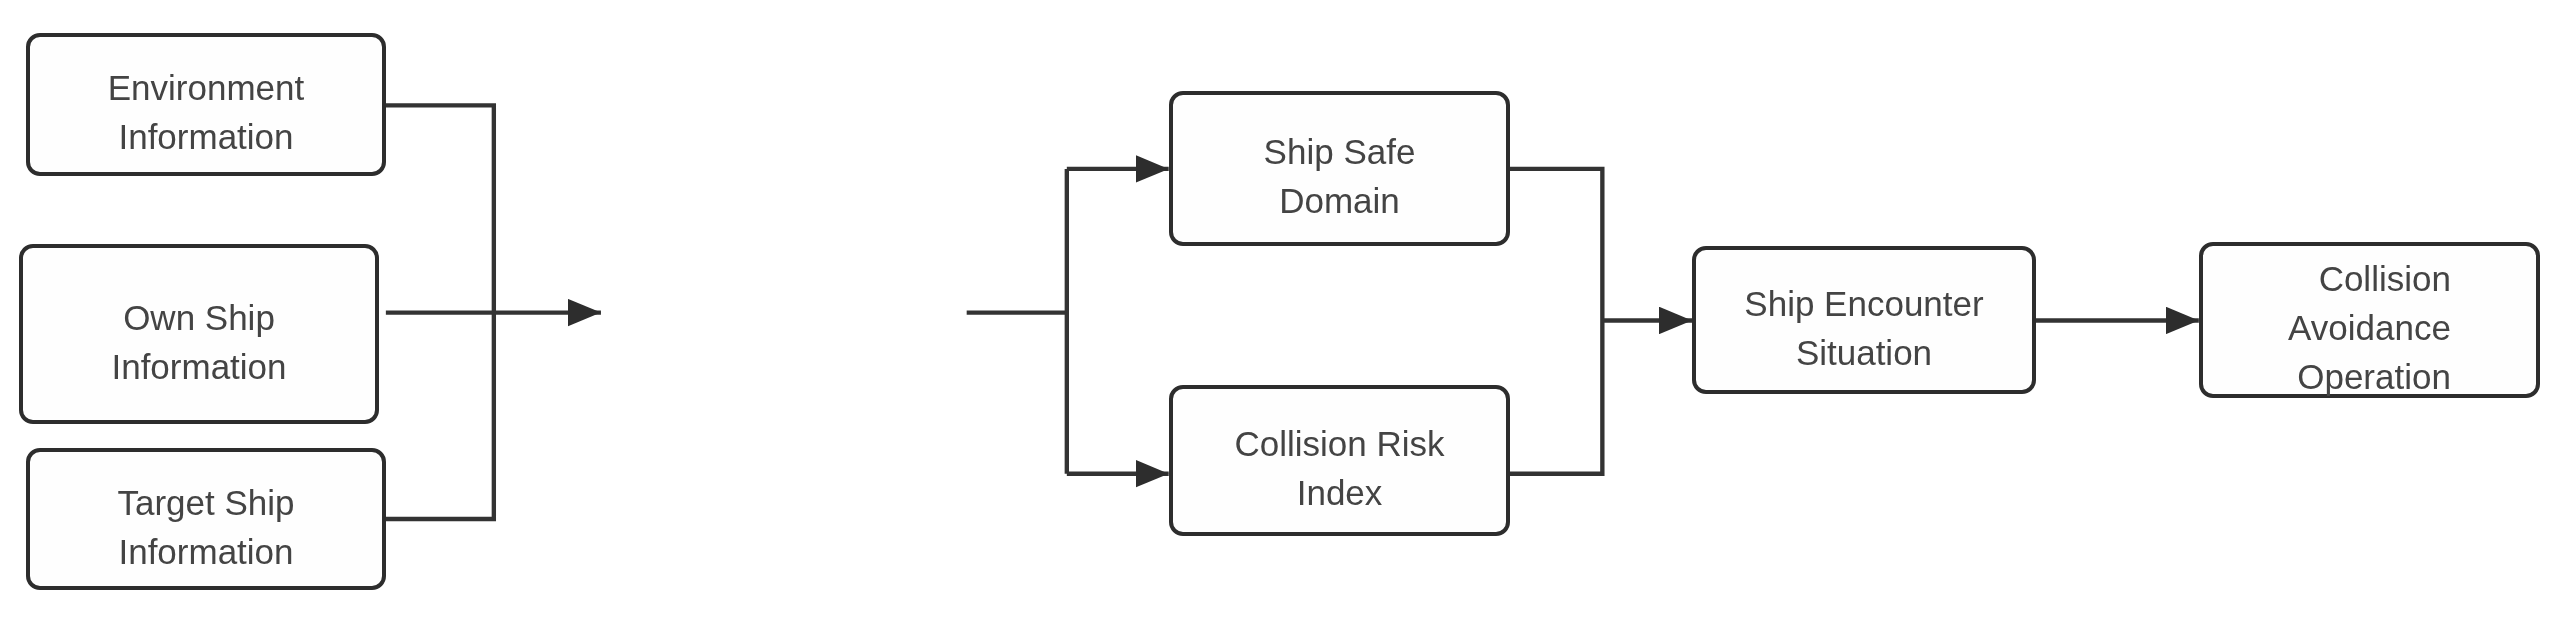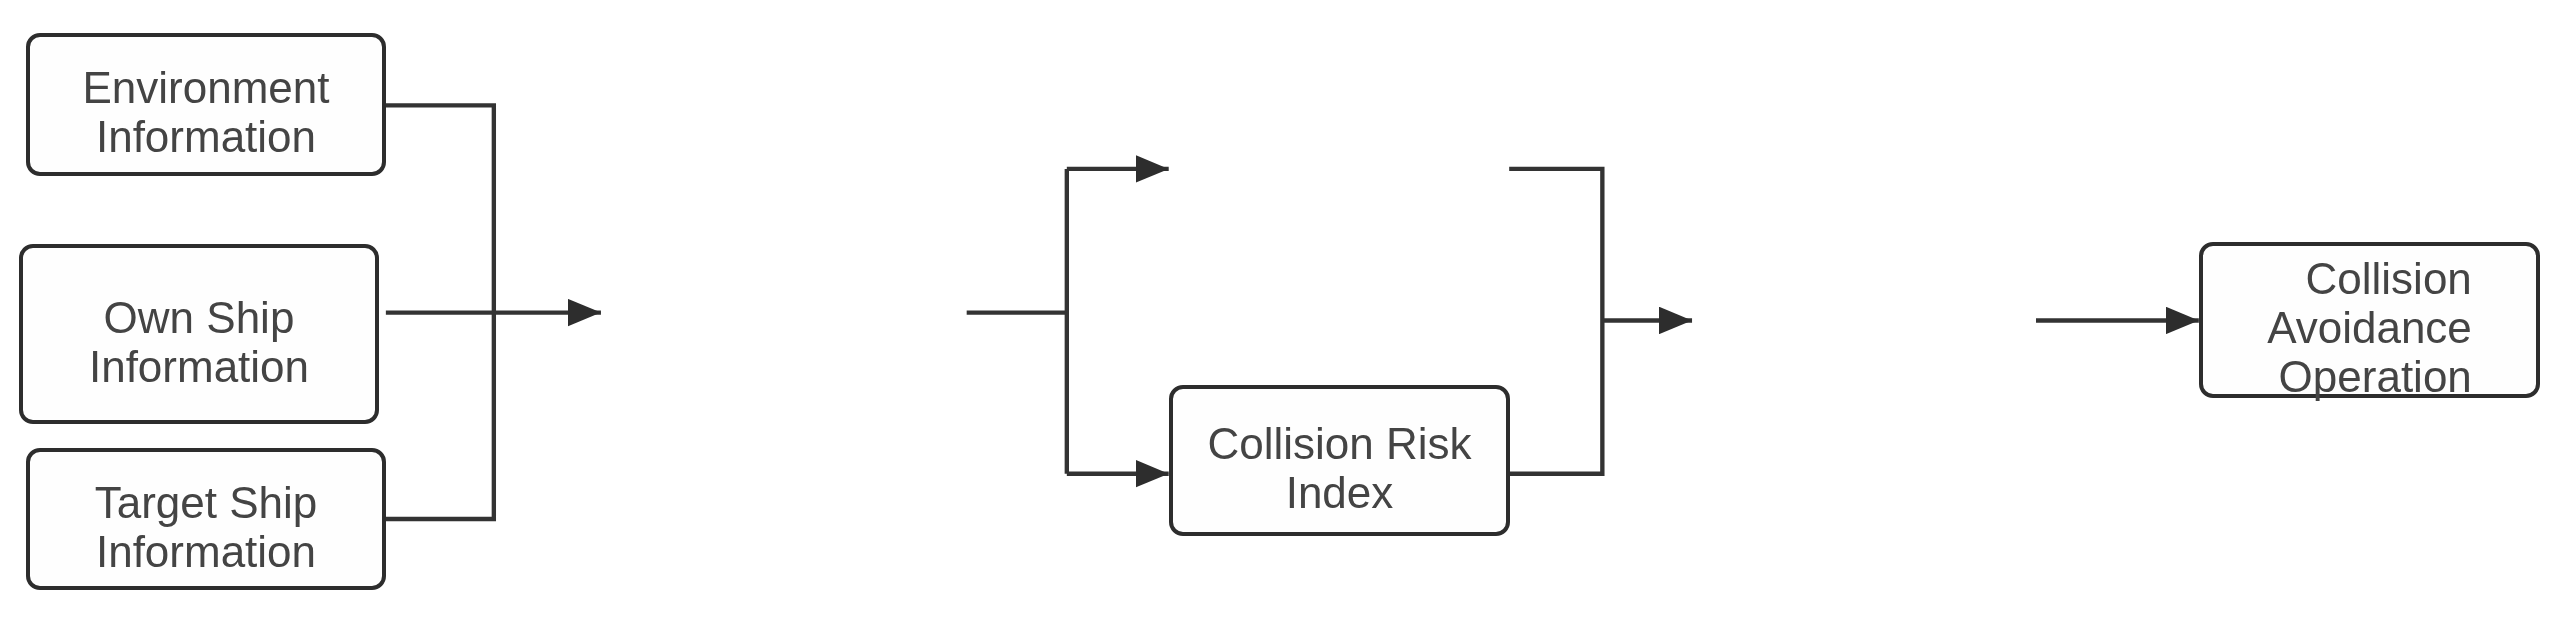--- a/index.html
+++ b/index.html
@@ -34,21 +34,21 @@
     background: #fefefe;
     border: 4.4px solid #2d2d2d;
     border-radius: 14px;
     display: flex;
     align-items: center;
     justify-content: center;
     text-align: center;
   }
   .node-label {
     white-space: pre-line;
-    font-size: 44px;
+    font-size: 35px;
     line-height: 49px;
     color: #444444;
     letter-spacing: 0px;
     margin-top: 15px;
   }
 </style>
 </head>
 <body>
 
 <div id="canvas">
@@ -84,26 +84,34 @@
     <span class="node-label">Own Ship
 Information</span>
   </div>
 
   <div class="node" style="left:26px; top:448px; width:360px; height:142px;">
     <span class="node-label">Target Ship
 Information</span>
   </div>
 
 
+  <div class="node" style="left:1169px; top:91px; width:341px; height:155px;">
+    <span class="node-label">Ship Safe
+Domain</span>
+  </div>
 
   <div class="node" style="left:1169px; top:385px; width:341px; height:151px;">
     <span class="node-label">Collision Risk
 Index</span>
   </div>
 
+  <div class="node" style="left:1692px; top:246px; width:344px; height:148px;">
+    <span class="node-label">Ship Encounter
+Situation</span>
+  </div>
 
   <div class="node" style="left:2199px; top:242px; width:341px; height:156px;text-align:right;">
     <span class="node-label">Collision
 Avoidance
 Operation</span>
   </div>
 
 </div>
 
 

